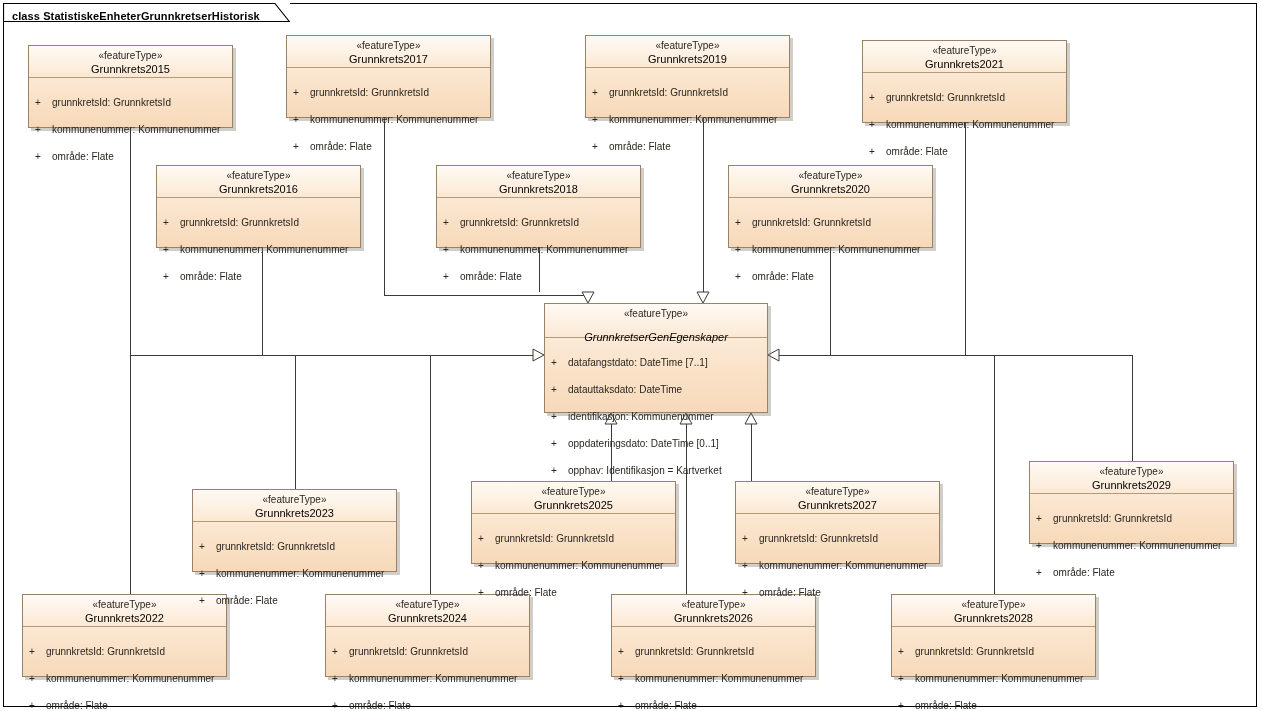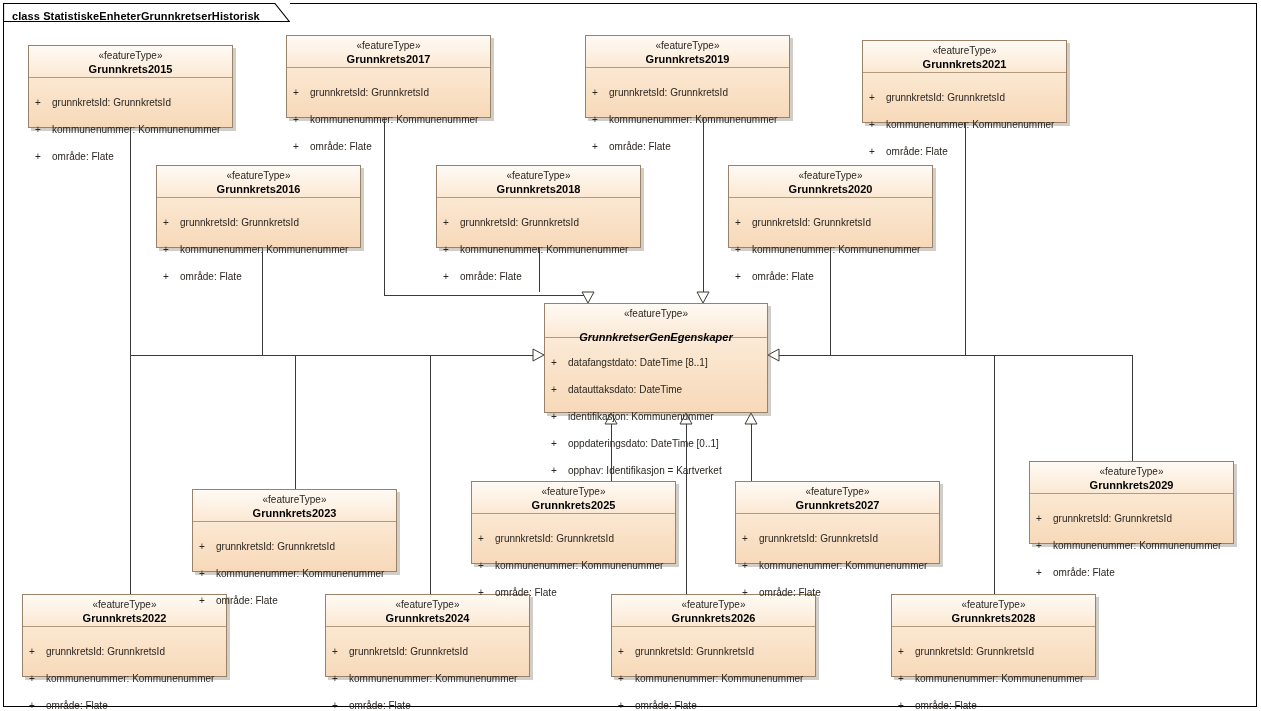--- a/index.html
+++ b/index.html
@@ -84,21 +84,21 @@
   }
   .uml-class .stereo {
     display: block;
     font-size: 10px;
     color: #231f1c;
     white-space: nowrap;
   }
   .uml-class .cls-name {
     display: block;
     font-size: 11px;
-    font-weight: bold;
+    font-weight: normal;
     color: #000000;
     white-space: nowrap;
     text-align: center;
   }
   .uml-class.abstract .cls-name {
     font-style: italic;
     margin-top: 10px;
   }
   .uml-class .cls-attrs {
     padding: 5px 4px 5px 6px;
@@ -465,21 +465,21 @@
         </div>
       </div>
       <div class="uml-class abstract" style="left: 544px; top: 303px; width: 224px; height: 110px;">
         <div class="cls-head" style="height: 34px;">
           <span class="stereo">«featureType»</span>
           <span class="cls-name">GrunnkretserGenEgenskaper</span>
         </div>
         <div class="cls-attrs">
           <div class="attr-row">
             <span class="attr-vis">+</span>
-            <span class="attr-sig">datafangstdato: DateTime [8..1]</span>
+            <span class="attr-sig">datafangstdato: DateTime [7..1]</span>
           </div>
           <div class="attr-row">
             <span class="attr-vis">+</span>
             <span class="attr-sig">datauttaksdato: DateTime</span>
           </div>
           <div class="attr-row">
             <span class="attr-vis">+</span>
             <span class="attr-sig">identifikasjon: Kommunenummer</span>
           </div>
           <div class="attr-row">

